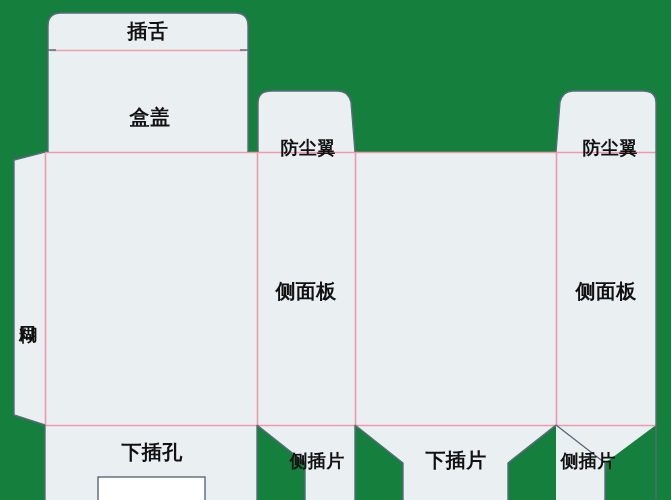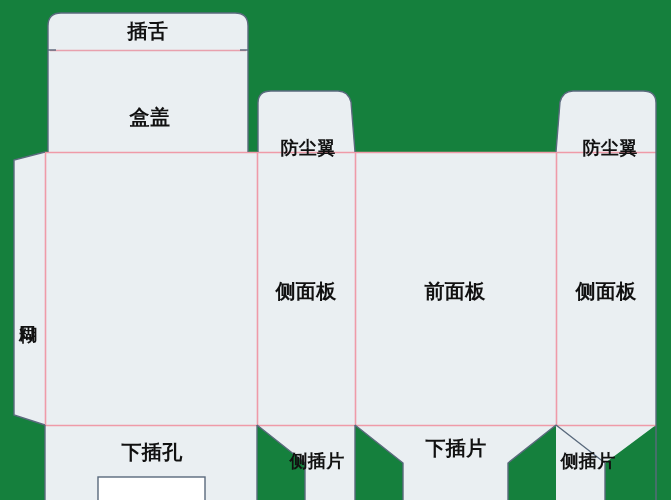--- a/index.html
+++ b/index.html
@@ -142,25 +142,24 @@
 
   <div class="label size-md" style="left:308px; top:128px;">防尘翼</div>
 
   <div class="label size-md" style="left:610px; top:128px;">防尘翼</div>
 
   <div class="label size-md vertical" style="left:28px; top:292px;">糊口</div>
 
 
   <div class="label size-lg" style="left:306px; top:291px;">侧面板</div>
 
-  <div class="label size-lg" style="left:455px; top:291px;">前面板</div>
 
   <div class="label size-lg" style="left:606px; top:291px;">侧面板</div>
 
   <div class="label size-lg" style="left:152px; top:452px;">下插孔</div>
 
   <div class="label size-sm" style="left:317px; top:461px;">侧插片</div>
 
-  <div class="label size-lg" style="left:456px; top:448px;">下插片</div>
+  <div class="label size-lg" style="left:456px; top:460px;">下插片</div>
 
   <div class="label size-sm" style="left:588px; top:461px;">侧插片</div>
 
 </div>
 
 </body></html>

